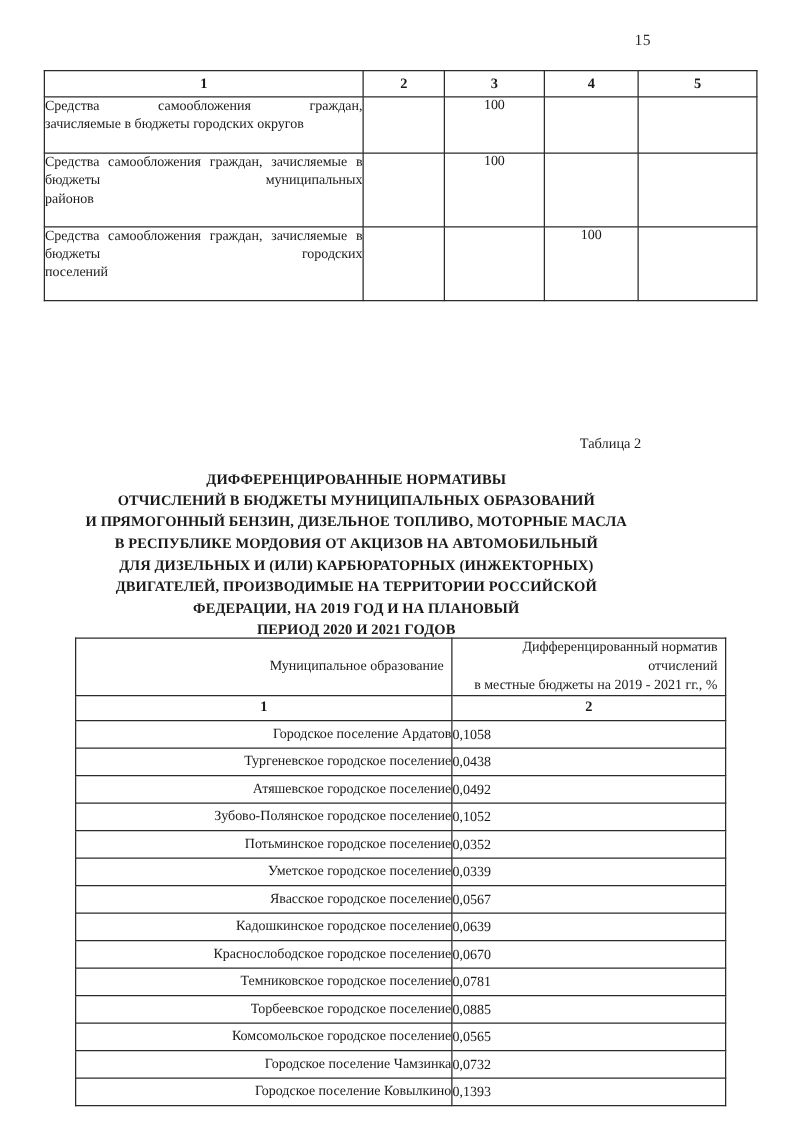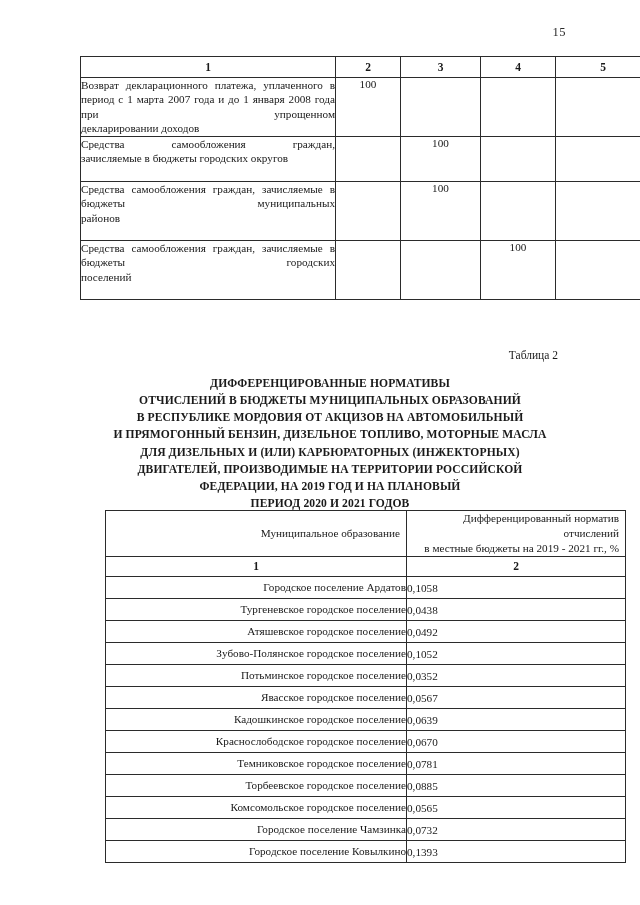--- a/index.html
+++ b/index.html
@@ -13,21 +13,20 @@
     font-family: "Liberation Serif", "DejaVu Serif", serif;
     color: #1a1a1a;
     position: relative;
     overflow: hidden;
   }
 
   .page {
     position: relative;
     width: 548px;
     height: 905px;
-    margin-left: 45px;
   }
 
   
   .page-number {
     position: absolute;
     top: 25px;
     right: 27px;
     font-size: 12.5px;
     letter-spacing: 0.5px;
     color: #2a2a2a;
@@ -168,32 +167,20 @@
     </colgroup>
     <tbody>
       <tr>
         <td class="hdr">1</td>
         <td class="hdr">2</td>
         <td class="hdr">3</td>
         <td class="hdr">4</td>
         <td class="hdr">5</td>
       </tr>
 
-      <tr>
-        <td class="t1-desc" style="height:58px">
-          <span>Возврат  декларационного  платежа,</span>
-          <span>уплаченного в период с 1 марта 2007 года и</span>
-          <span>до 1 января 2008 года при упрощенном</span>
-          <span class="last-line">декларировании доходов</span>
-        </td>
-        <td class="t1-num">100</td>
-        <td class="t1-num"></td>
-        <td class="t1-num"></td>
-        <td class="t1-num"></td>
-      </tr>
 
       <tr>
         <td class="t1-desc" style="height:44px">
           <span>Средства  самообложения  граждан,</span>
           <span class="last-line">зачисляемые в бюджеты городских округов</span>
         </td>
         <td class="t1-num"></td>
         <td class="t1-num">100</td>
         <td class="t1-num"></td>
         <td class="t1-num"></td>
@@ -224,22 +211,22 @@
         <td class="t1-num"></td>
       </tr>
     </tbody>
   </table>
 
   <div class="table-label">Таблица 2</div>
 
   <div class="doc-heading">
     <span class="hl">ДИФФЕРЕНЦИРОВАННЫЕ НОРМАТИВЫ</span>
     <span class="hl">ОТЧИСЛЕНИЙ В БЮДЖЕТЫ МУНИЦИПАЛЬНЫХ ОБРАЗОВАНИЙ</span>
+    <span class="hl">И ПРЯМОГОННЫЙ БЕНЗИН, ДИЗЕЛЬНОЕ ТОПЛИВО, МОТОРНЫЕ МАСЛА</span>
     <span class="hl">В РЕСПУБЛИКЕ МОРДОВИЯ ОТ АКЦИЗОВ НА АВТОМОБИЛЬНЫЙ</span>
-    <span class="hl">И ПРЯМОГОННЫЙ БЕНЗИН, ДИЗЕЛЬНОЕ ТОПЛИВО, МОТОРНЫЕ МАСЛА</span>
     <span class="hl">ДЛЯ ДИЗЕЛЬНЫХ И (ИЛИ) КАРБЮРАТОРНЫХ (ИНЖЕКТОРНЫХ)</span>
     <span class="hl">ДВИГАТЕЛЕЙ, ПРОИЗВОДИМЫЕ НА ТЕРРИТОРИИ РОССИЙСКОЙ</span>
     <span class="hl">ФЕДЕРАЦИИ, НА 2019 ГОД И НА ПЛАНОВЫЙ</span>
     <span class="hl">ПЕРИОД 2020 И 2021 ГОДОВ</span>
   </div>
 
   <table class="table-two">
     <colgroup>
       <col class="t2-c1">
         <col class="t2-c2">
@@ -271,20 +258,24 @@
       </tr>
       <tr>
         <td class="name-cell">Зубово-Полянское городское поселение</td>
         <td class="val-cell">0,1052</td>
       </tr>
       <tr>
         <td class="name-cell">Потьминское городское поселение</td>
         <td class="val-cell">0,0352</td>
       </tr>
       <tr>
+        <td class="name-cell">Уметское городское поселение</td>
+        <td class="val-cell">0,0339</td>
+      </tr>
+      <tr>
         <td class="name-cell">Явасское городское поселение</td>
         <td class="val-cell">0,0567</td>
       </tr>
       <tr>
         <td class="name-cell">Кадошкинское городское поселение</td>
         <td class="val-cell">0,0639</td>
       </tr>
       <tr>
         <td class="name-cell">Краснослободское городское поселение</td>
         <td class="val-cell">0,0670</td>

